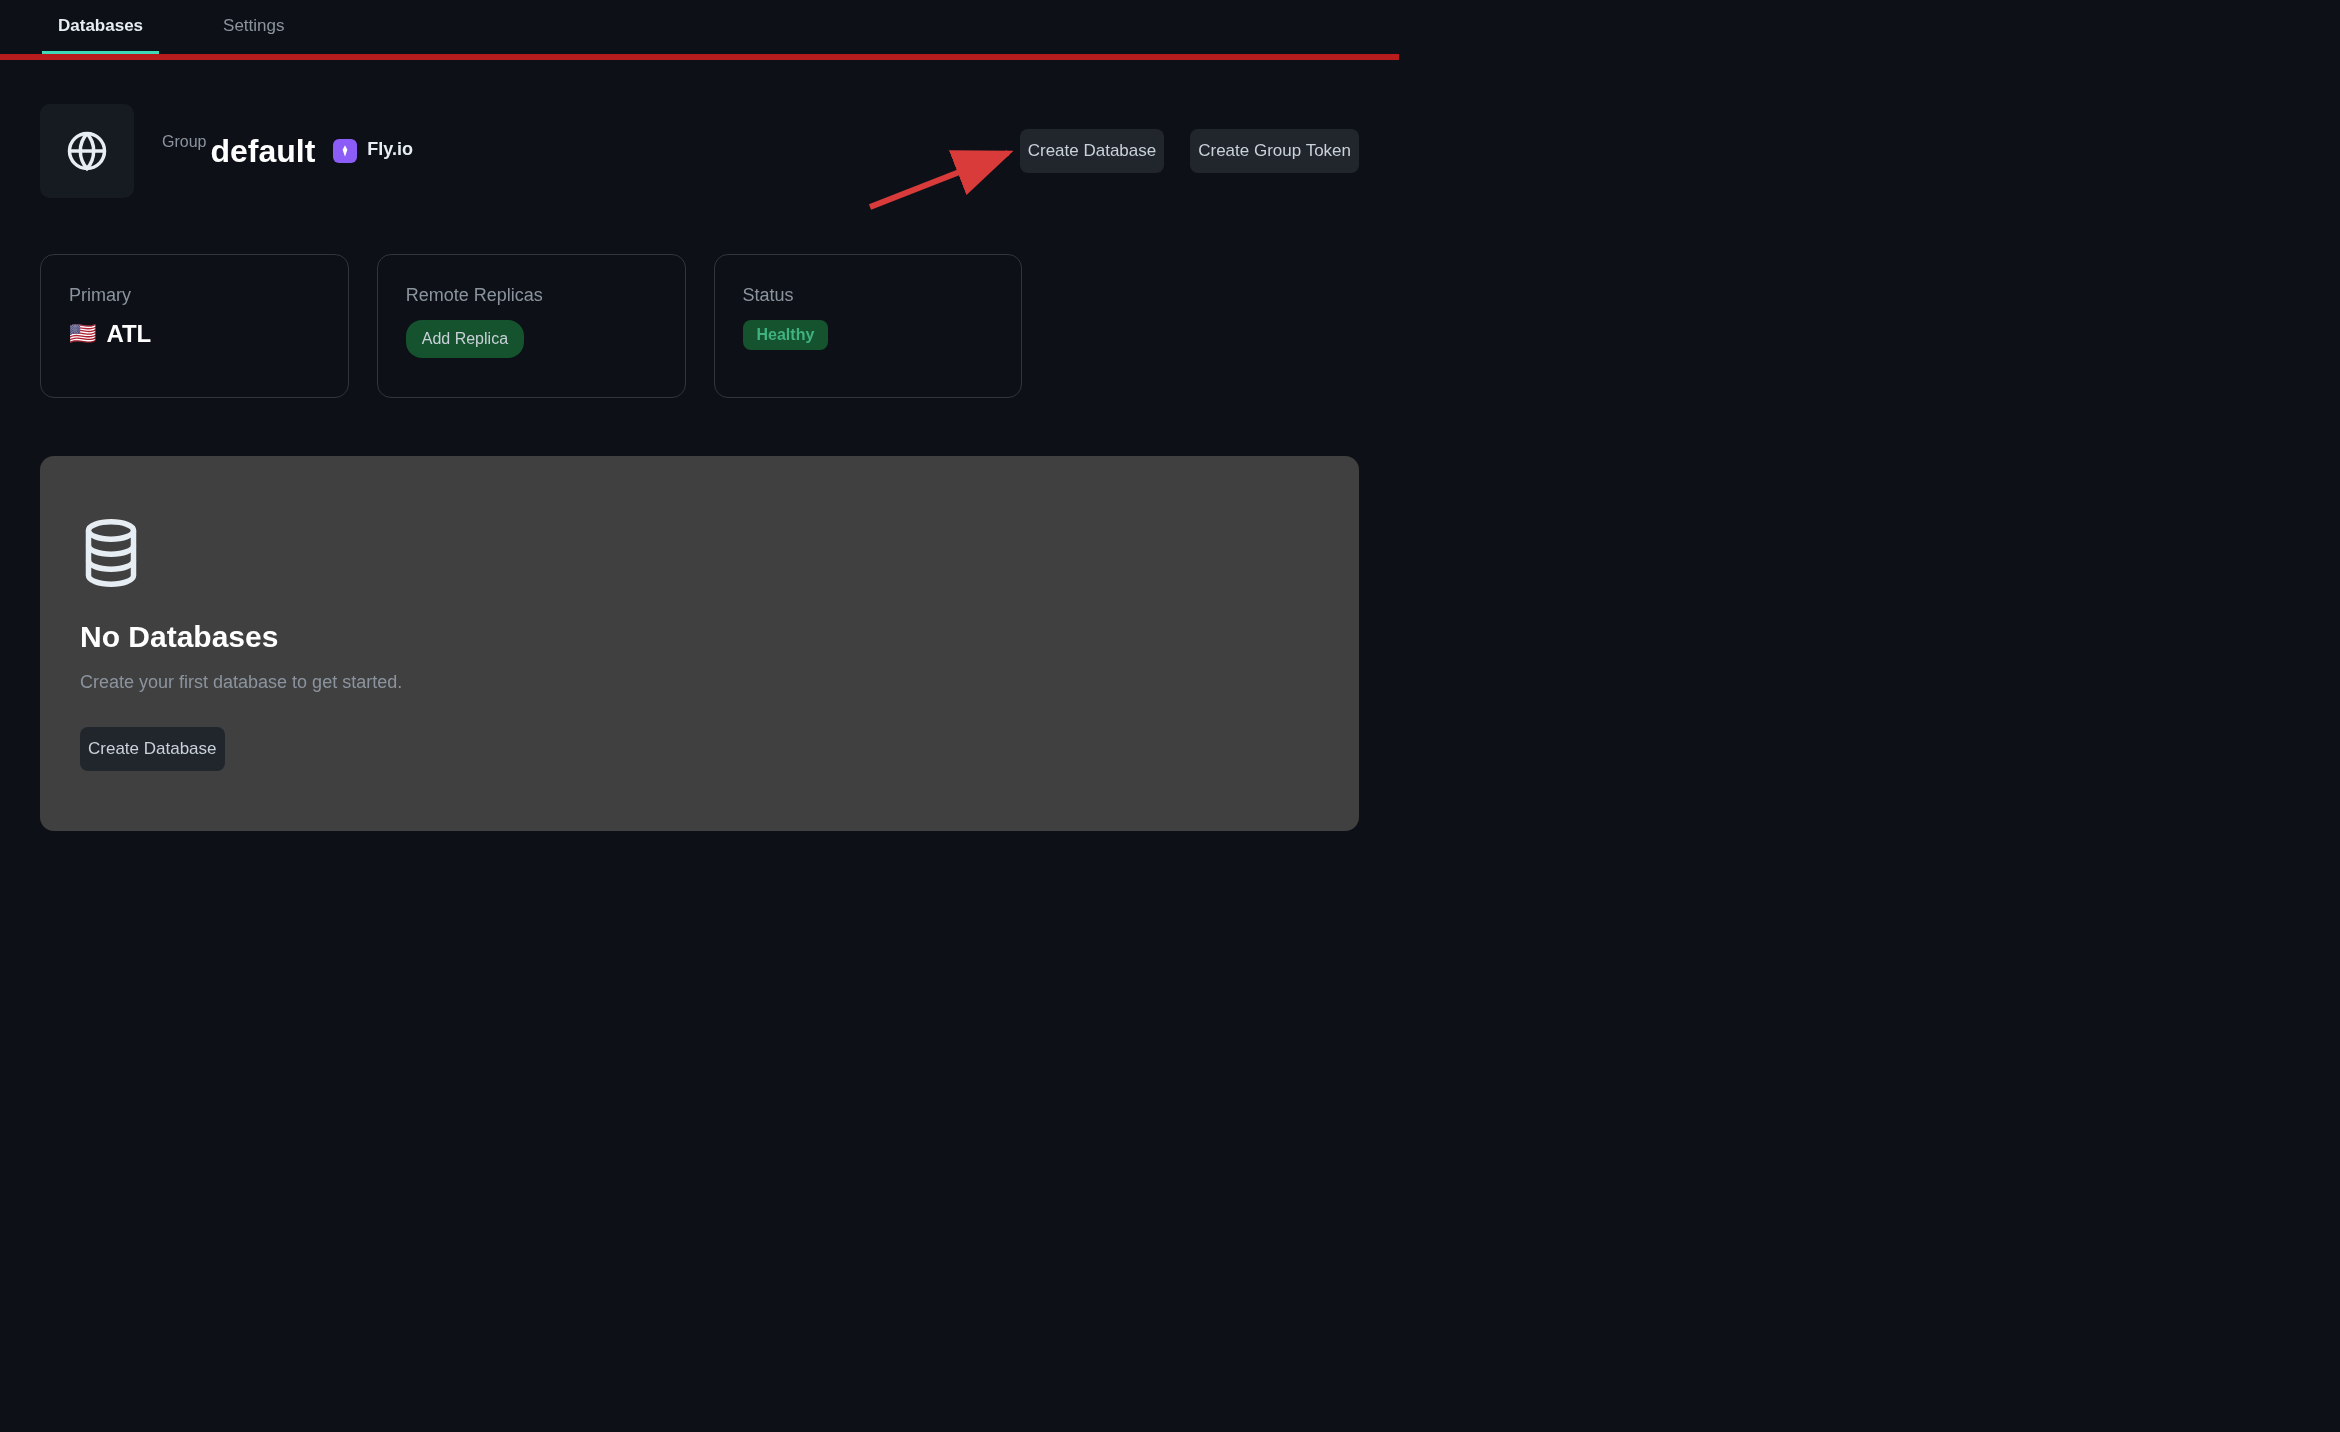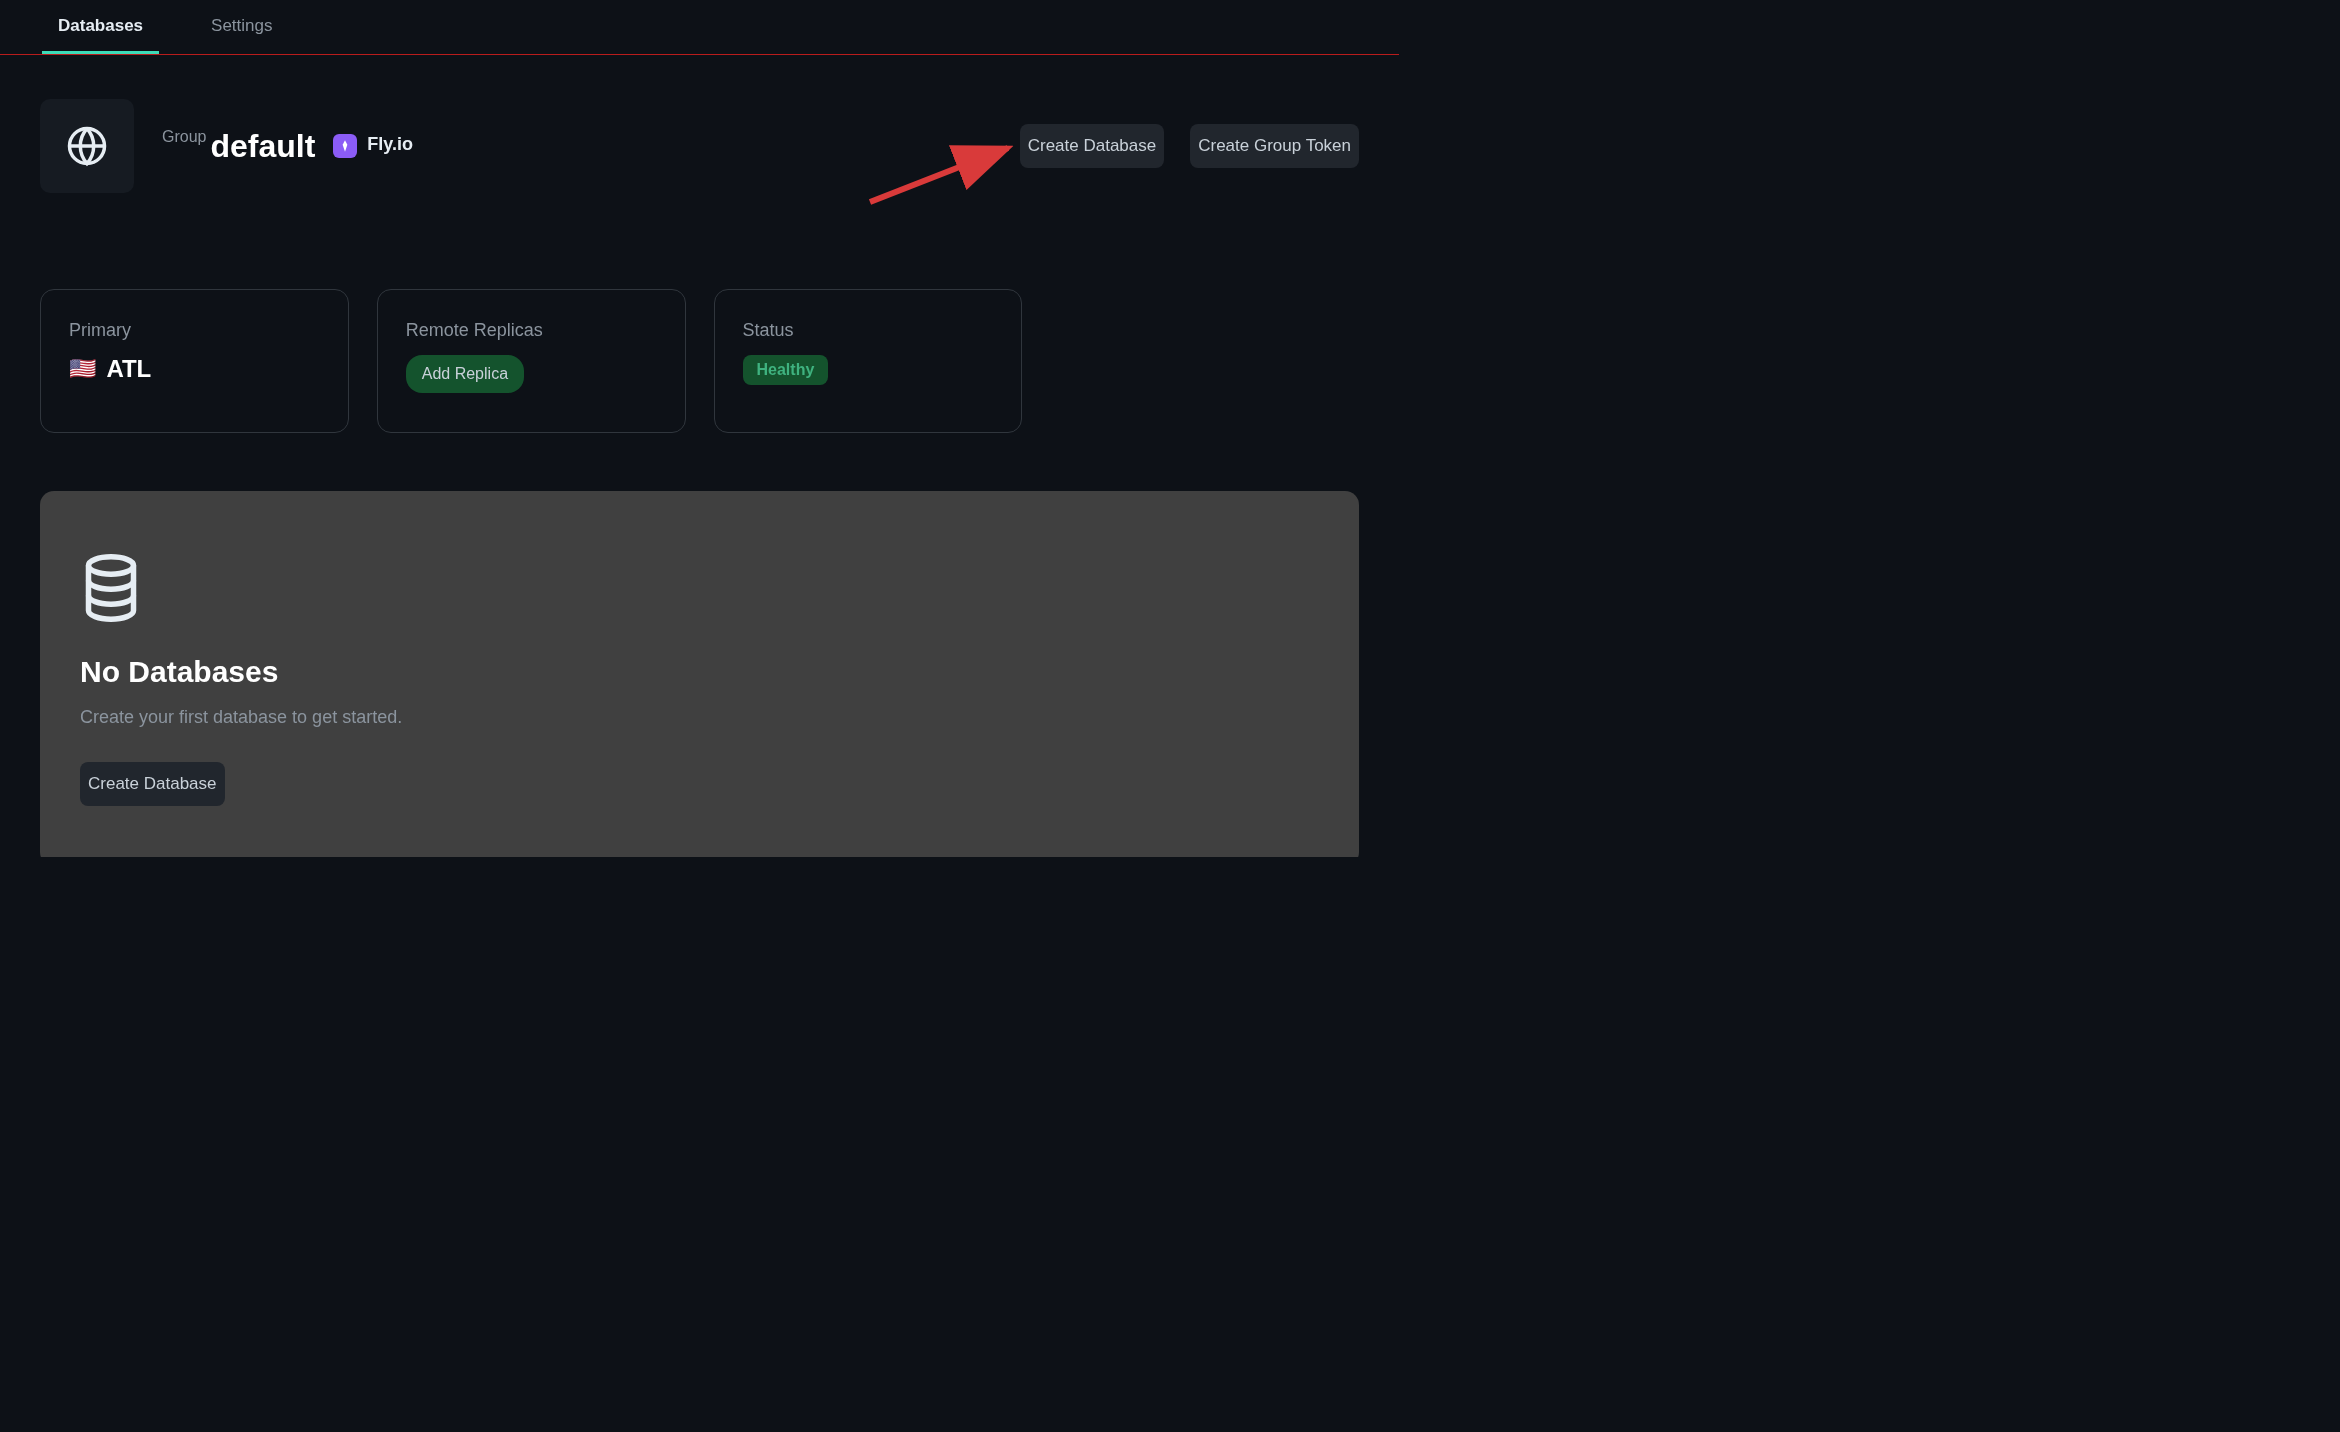--- a/index.html
+++ b/index.html
@@ -6,23 +6,23 @@
     body {
       background: #0d1117;
       color: #e6edf3;
       font-family: -apple-system, BlinkMacSystemFont, "Segoe UI", Helvetica, Arial, sans-serif;
       width: 1399px;
       height: 857px;
       overflow: hidden;
     }
     .tabs {
       display: flex;
-      gap: 36px;
+      gap: 48px;
       padding: 0 42px;
-      border-bottom: 1px solid #b91c1c;
+      border-bottom: 6px solid #b91c1c;
     }
     .tab {
       padding: 16px 16px 18px 16px;
       color: #8b949e;
       font-size: 17px;
       font-weight: 500;
       cursor: pointer;
       position: relative;
     }
     .tab.active {
@@ -99,21 +99,20 @@
       margin-bottom: 58px;
     }
     .card {
       border: 1px solid #30363d;
       border-radius: 14px;
       padding: 30px 28px 34px 28px;
       min-height: 144px;
       display: flex;
       flex-direction: column;
       gap: 14px;
-      margin-top: 40px;
     }
     .card-label { font-size: 18px; color: #8b949e; font-weight: 500; }
     .primary-row { display: flex; align-items: center; gap: 10px; }
     .flag { font-size: 22px; }
     .primary-code { font-size: 24px; font-weight: 700; color: #ffffff; }
     .small-btn {
       background: #14532d;
       color: #c9d1d9;
       border: none;
       border-radius: 16px;

